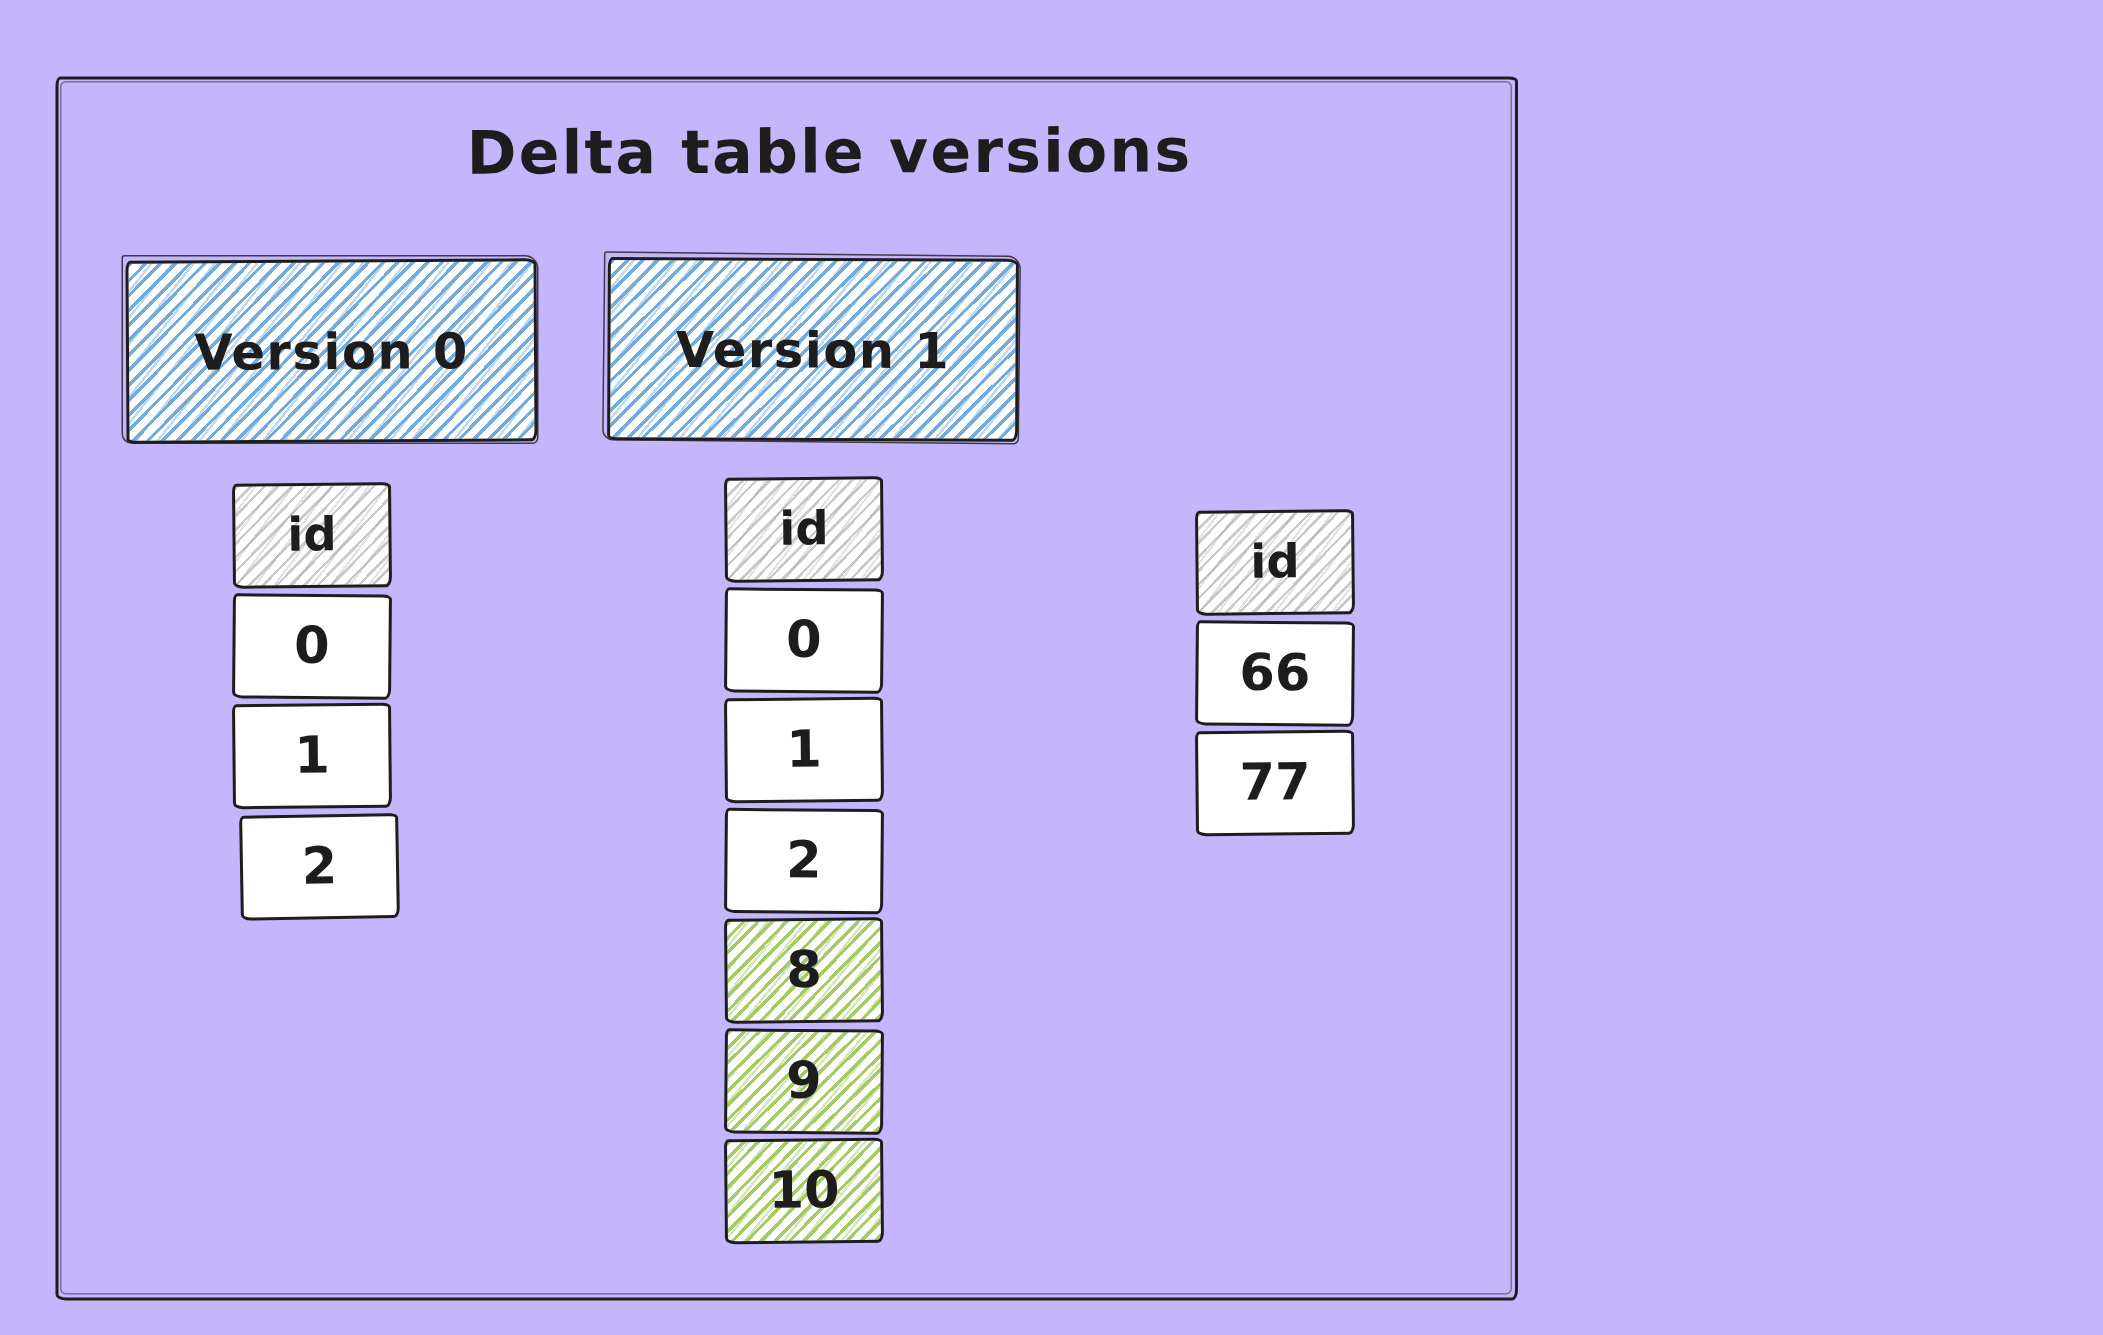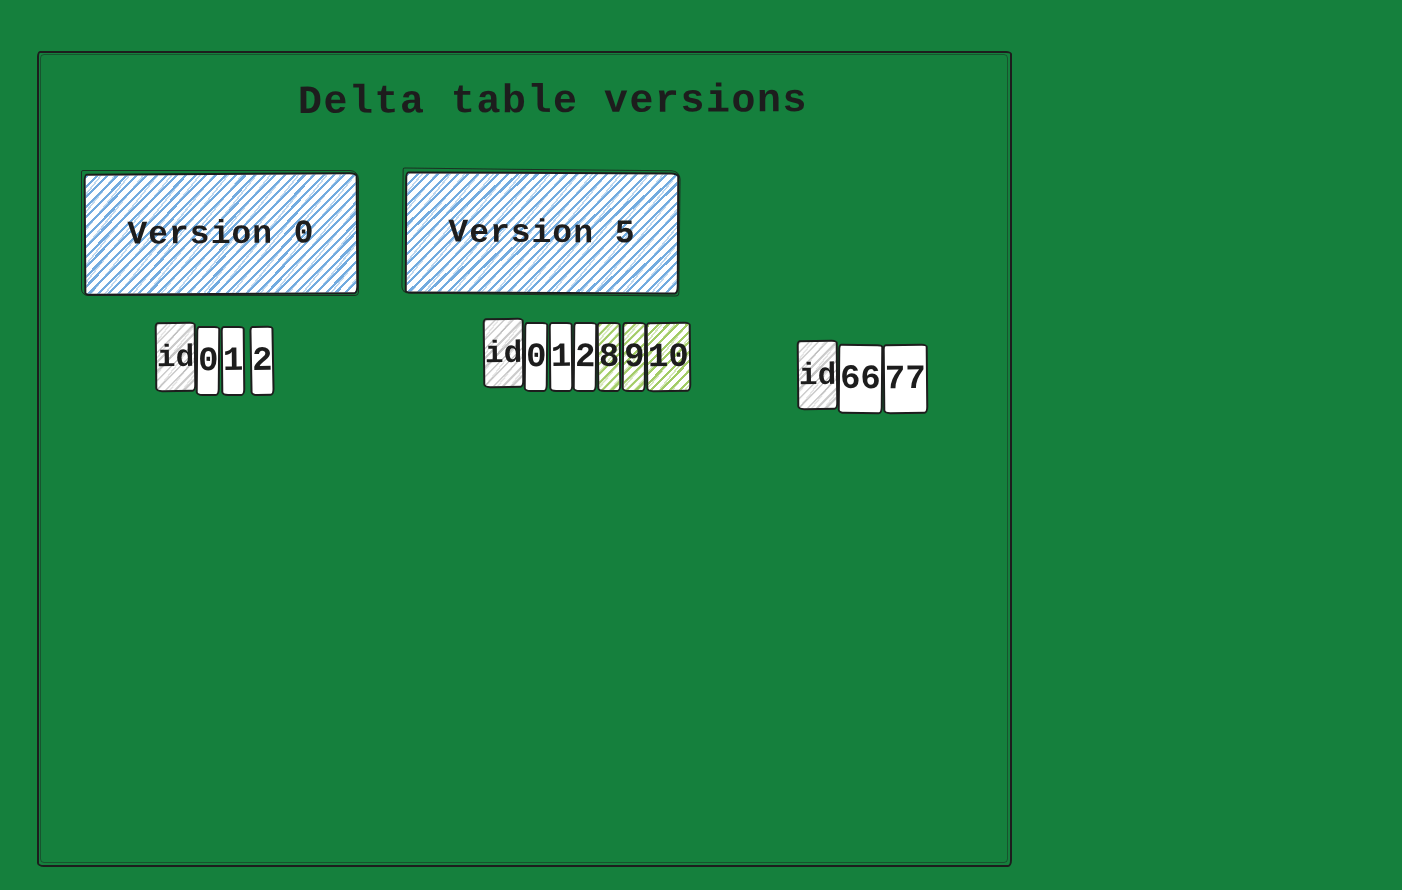--- a/index.html
+++ b/index.html
@@ -4,21 +4,21 @@
 <style>
   * { box-sizing: border-box; margin: 0; padding: 0; }
   html, body { background: #ffffff; }
   body {
     width: 1402px; height: 890px;
     position: relative;
     font-family: "DejaVu Sans", sans-serif;
     color: var(--ink, #1d1d1d);
     overflow: hidden;
   }
-  .canvas { position: absolute; inset: 0; background: #15803d; font-family: Liberation Mono, monospace; }
+  .canvas { position: absolute; inset: 0; background: #c4b5fd; }
 
   
   .frame {
     position: absolute; left: 37px; top: 51px;
     width: 975px; height: 816px;
     border: 2.6px solid var(--ink);
     border-radius: 3px 6px 4px 7px / 6px 3px 7px 4px;
   }
   .frame::after {
     content: ""; position: absolute; inset: 1px 2px 2px 1px;
@@ -49,21 +49,21 @@
     content: ""; position: absolute; left: -5px; right: -3px; top: -5px; bottom: -3px;
     border: 1.8px solid var(--ink); opacity: .8;
     border-radius: 2px 9px 4px 7px;
     transform: rotate(.35deg); pointer-events: none;
   }
   #h0 { left: 45px;  top: 120px; transform: rotate(-.35deg); }
   #h1 { left: 366px; top: 119px; transform: rotate(.25deg); }
   #h2 { left: 680px; top: 122px; transform: rotate(-.2deg); }
 
   
-  .col { position: absolute; width: 106px; display: flex; flex-direction: row; }
+  .col { position: absolute; width: 106px; display: flex; flex-direction: column; }
   #col0 { left: 116px; top: 269px; }
   #col1 { left: 444px; top: 265px; }
   #col2 { left: 758px; top: 287px; }
 
   .cell {
     width: 106px; height: 70px; margin-top: 3.5px;
     border: 2.6px solid var(--ink);
     border-radius: 3px 6px 4px 7px / 5px 3px 7px 4px;
     display: flex; align-items: center; justify-content: center;
     font-size: 34px; font-weight: 600;
@@ -95,21 +95,21 @@
 
 <div class="canvas">
   <div class="frame">
 
     <div class="title">Delta table versions</div>
 
     <div class="vheader" id="h0">
       <span>Version 0</span>
     </div>
     <div class="vheader" id="h1">
-      <span>Version 5</span>
+      <span>Version 1</span>
     </div>
 
     <div class="col" id="col0">
       <div class="cell idhead">id</div>
       <div class="cell">0</div>
       <div class="cell">1</div>
       <div class="cell">2</div>
     </div>
 
     <div class="col" id="col1">

